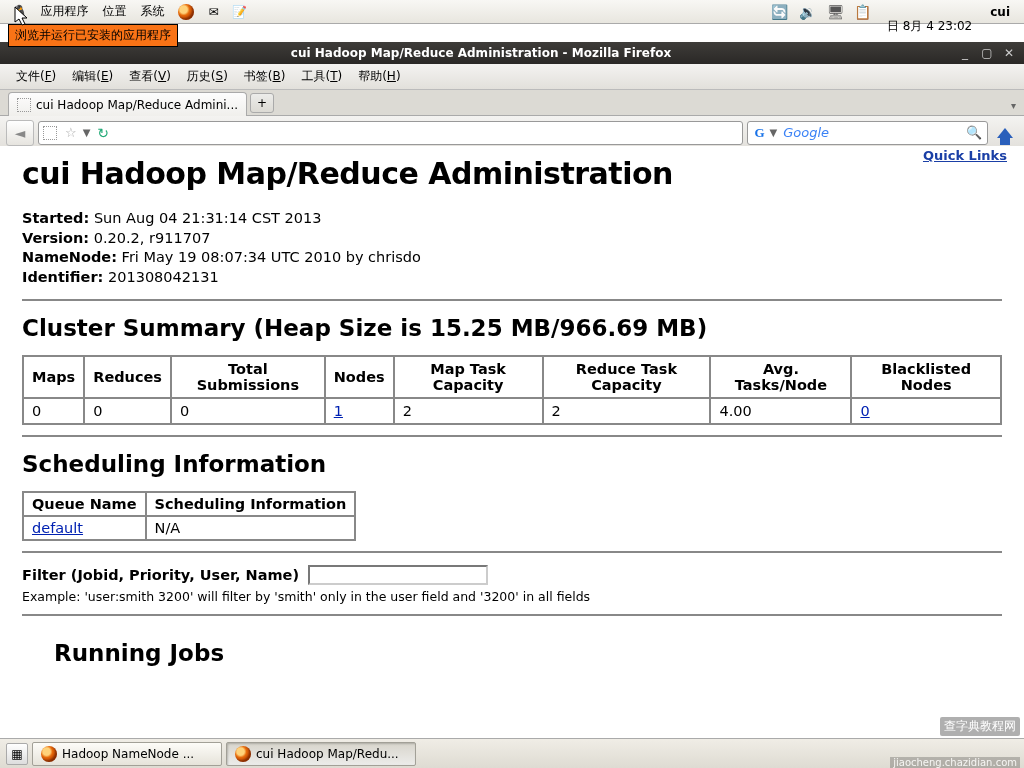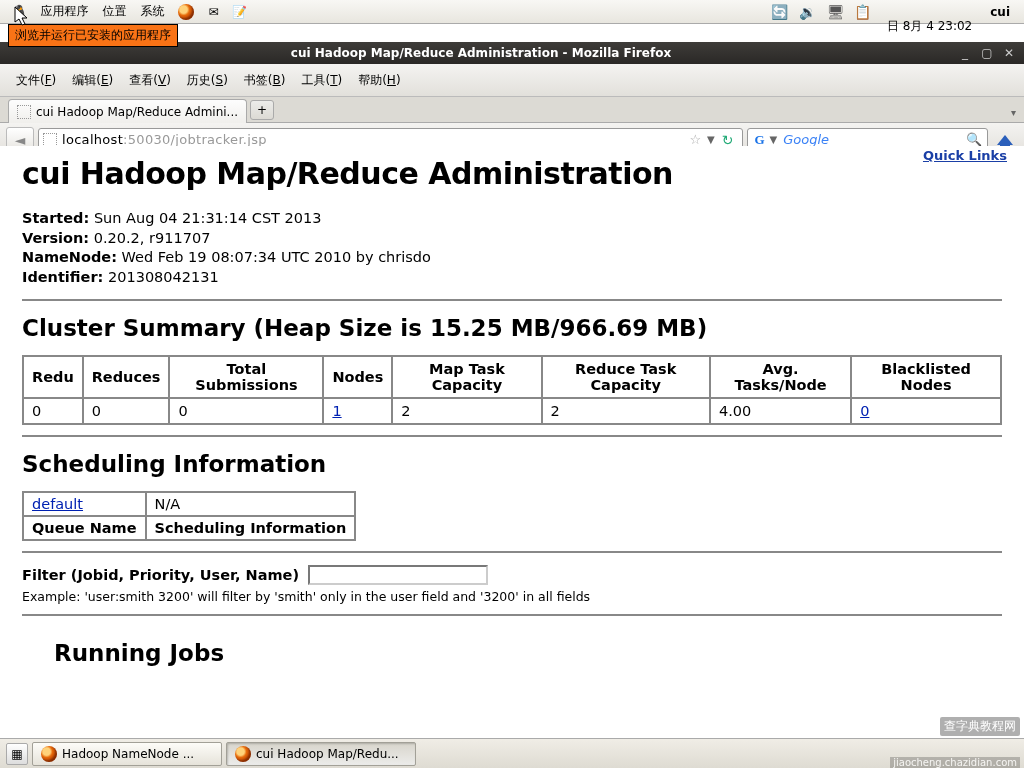--- a/index.html
+++ b/index.html
@@ -16,21 +16,21 @@
 
 
 .tooltip { position:absolute; top:24px; left:8px; background:#f97316; border:1px solid #000; padding:2px 6px; font-size:12px; z-index:50; }
 
 
 .win-title { height:22px; margin-top:18px; background:linear-gradient(#3e3c39,#2a2826); display:flex; align-items:center; color:#ccc; font-size:12px; }
 .win-title .title-text { flex:1; text-align:center; font-weight:bold; color:#fff; }
 .win-title .win-btn { width:16px; height:16px; margin:0 3px; display:flex; align-items:center; justify-content:center; color:#ccc; font-size:12px; }
 
 
-.ff-menubar { height:33px; background:linear-gradient(#f4f3f1,#e2e0db); border-bottom:1px solid #bbb; display:flex; align-items:center; padding:0 8px; font-size:12px; }
+.ff-menubar { height:26px; background:linear-gradient(#f4f3f1,#e2e0db); border-bottom:1px solid #bbb; display:flex; align-items:center; padding:0 8px; font-size:12px; }
 .ff-menubar .m { padding:0 8px; cursor:default; }
 .ff-menubar .m u { text-decoration:underline; }
 
 
 .tab-strip { height:26px; background:#dcdad4; border-bottom:1px solid #aaa; display:flex; align-items:flex-end; padding-left:8px; position:relative; }
 .tab { height:24px; background:linear-gradient(#fdfdfd,#f0efec); border:1px solid #aaa; border-bottom:none; border-radius:4px 4px 0 0; display:flex; align-items:center; padding:0 8px; font-size:12px; max-width:250px; margin-right:-1px; position:relative; top:1px; }
 .tab .favicon { width:14px; height:14px; border:1px dotted #999; margin-right:5px; }
 .newtab { width:24px; height:20px; background:linear-gradient(#ececea,#dcdad4); border:1px solid #aaa; border-radius:3px; display:flex; align-items:center; justify-content:center; margin-left:4px; margin-bottom:2px; }
 .tab-strip .list-all { position:absolute; right:8px; bottom:4px; color:#666; font-size:10px; }
 
@@ -138,21 +138,20 @@
     <span>cui Hadoop Map/Reduce Admini...</span>
   </div>
   <div class="newtab">+</div>
   <span class="list-all">▾</span>
 </div>
 
 <div class="nav-bar">
   <div class="back">◄</div>
   <div class="url-box">
     <span class="page-icon"></span>
-    <span class="url-text"><span class="host">localhost</span><span>:50030/jobtracker.jsp</span></span>
     <span class="star">☆</span>
     <span class="drop">▼</span>
     <span class="reload">↻</span>
   </div>
   <div class="search-box">
     <span class="g-icon">
         <span class="g">G</span>
       </span>
     <span class="drop">▼</span>
     <span class="txt">Google</span>
@@ -164,30 +163,30 @@
 </div>
 
 <div class="viewport">
   <div class="page">
     <a class="quick-links">Quick Links</a>
     <h1>cui Hadoop Map/Reduce Administration</h1>
 
     <div class="info-lines">
       <div><b>Started:</b> <span>Sun Aug 04 21:31:14 CST 2013</span></div>
       <div><b>Version:</b> <span>0.20.2, r911707</span></div>
-      <div><b>NameNode:</b> <span>Wed Feb 19 08:07:34 UTC 2010 by chrisdo</span></div>
+      <div><b>NameNode:</b> <span>Fri May 19 08:07:34 UTC 2010 by chrisdo</span></div>
       <div><b>Identifier:</b> <span>201308042131</span></div>
     </div>
     <hr>
 
     <h2>Cluster Summary (Heap Size is 15.25 MB/966.69 MB)</h2>
     <table class="grid wide">
       <tbody>
           <tr>
-        <th>Redu</th>
+        <th>Maps</th>
             <th>Reduces</th>
         <th>Total Submissions</th>
             <th>Nodes</th>
         <th>Map Task Capacity</th>
             <th>Reduce Task Capacity</th>
         <th>Avg. Tasks/Node</th>
             <th>Blacklisted Nodes</th>
       </tr>
       <tr>
         <td>0</td>
@@ -200,26 +199,26 @@
         <td><a class="lnk">0</a></td>
       </tr>
     </tbody>
       </table>
     <hr>
 
     <h2>Scheduling Information</h2>
     <table class="grid small">
       <tbody>
           <tr>
+        <th>Queue Name</th>
+            <th>Scheduling Information</th>
+      </tr>
+      <tr>
         <td><a class="lnk">default</a></td>
         <td>N/A</td>
-      </tr>
-      <tr>
-        <th>Queue Name</th>
-            <th>Scheduling Information</th>
       </tr>
     </tbody>
       </table>
     <hr>
 
     <div class="filter-line">
       <span>Filter (Jobid, Priority, User, Name)</span>
       <input type="text" style="">
     </div>
     <div class="example">Example: 'user:smith 3200' will filter by 'smith' only in the user field and '3200' in all fields</div>

